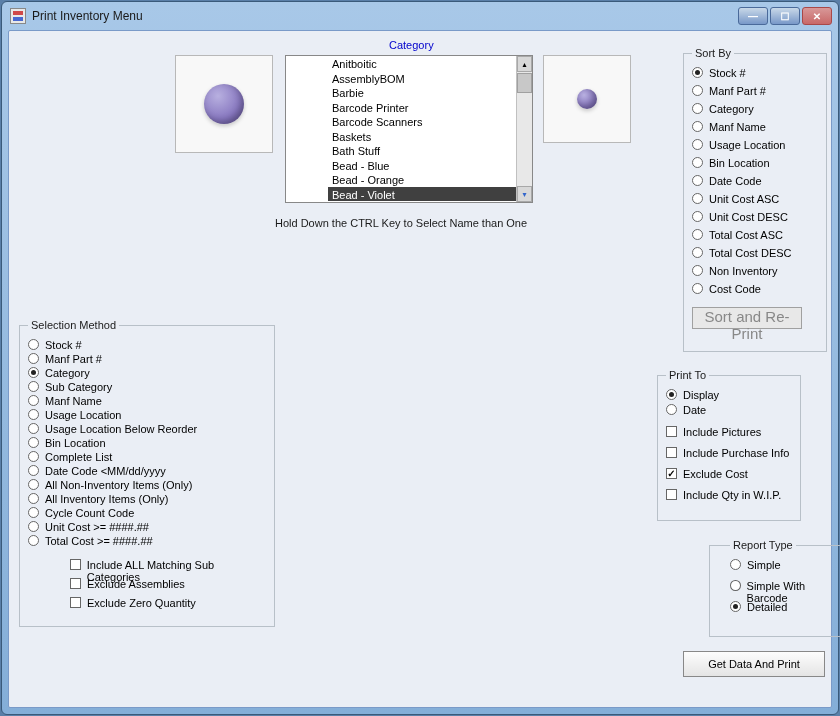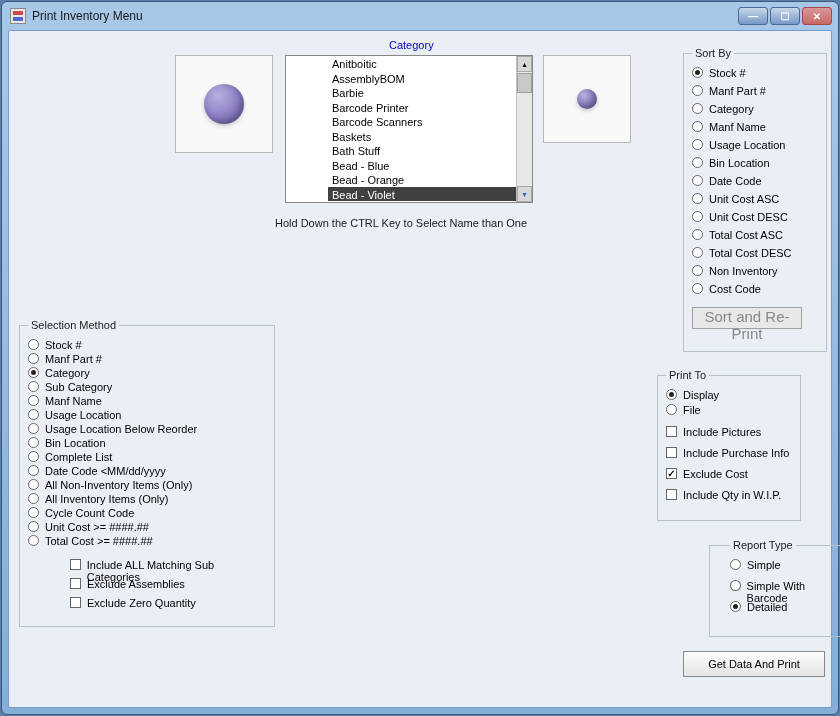--- a/index.html
+++ b/index.html
@@ -454,21 +454,21 @@
 
     <fieldset class="fs-printto">
       <legend>Print To</legend>
       <div id="pt-radios">
           <div class="radio-row">
             <span class="radio-ind checked"></span>
             <span>Display</span>
           </div>
           <div class="radio-row">
             <span class="radio-ind"></span>
-            <span>File</span>
+            <span>Date</span>
           </div>
         </div>
       <div class="pt-checks" id="pt-checks">
           <div class="check-row">
             <span class="check-ind"></span>
             <span>Include Pictures</span>
           </div>
           <div class="check-row">
             <span class="check-ind"></span>
             <span>Include Purchase Info</span>

